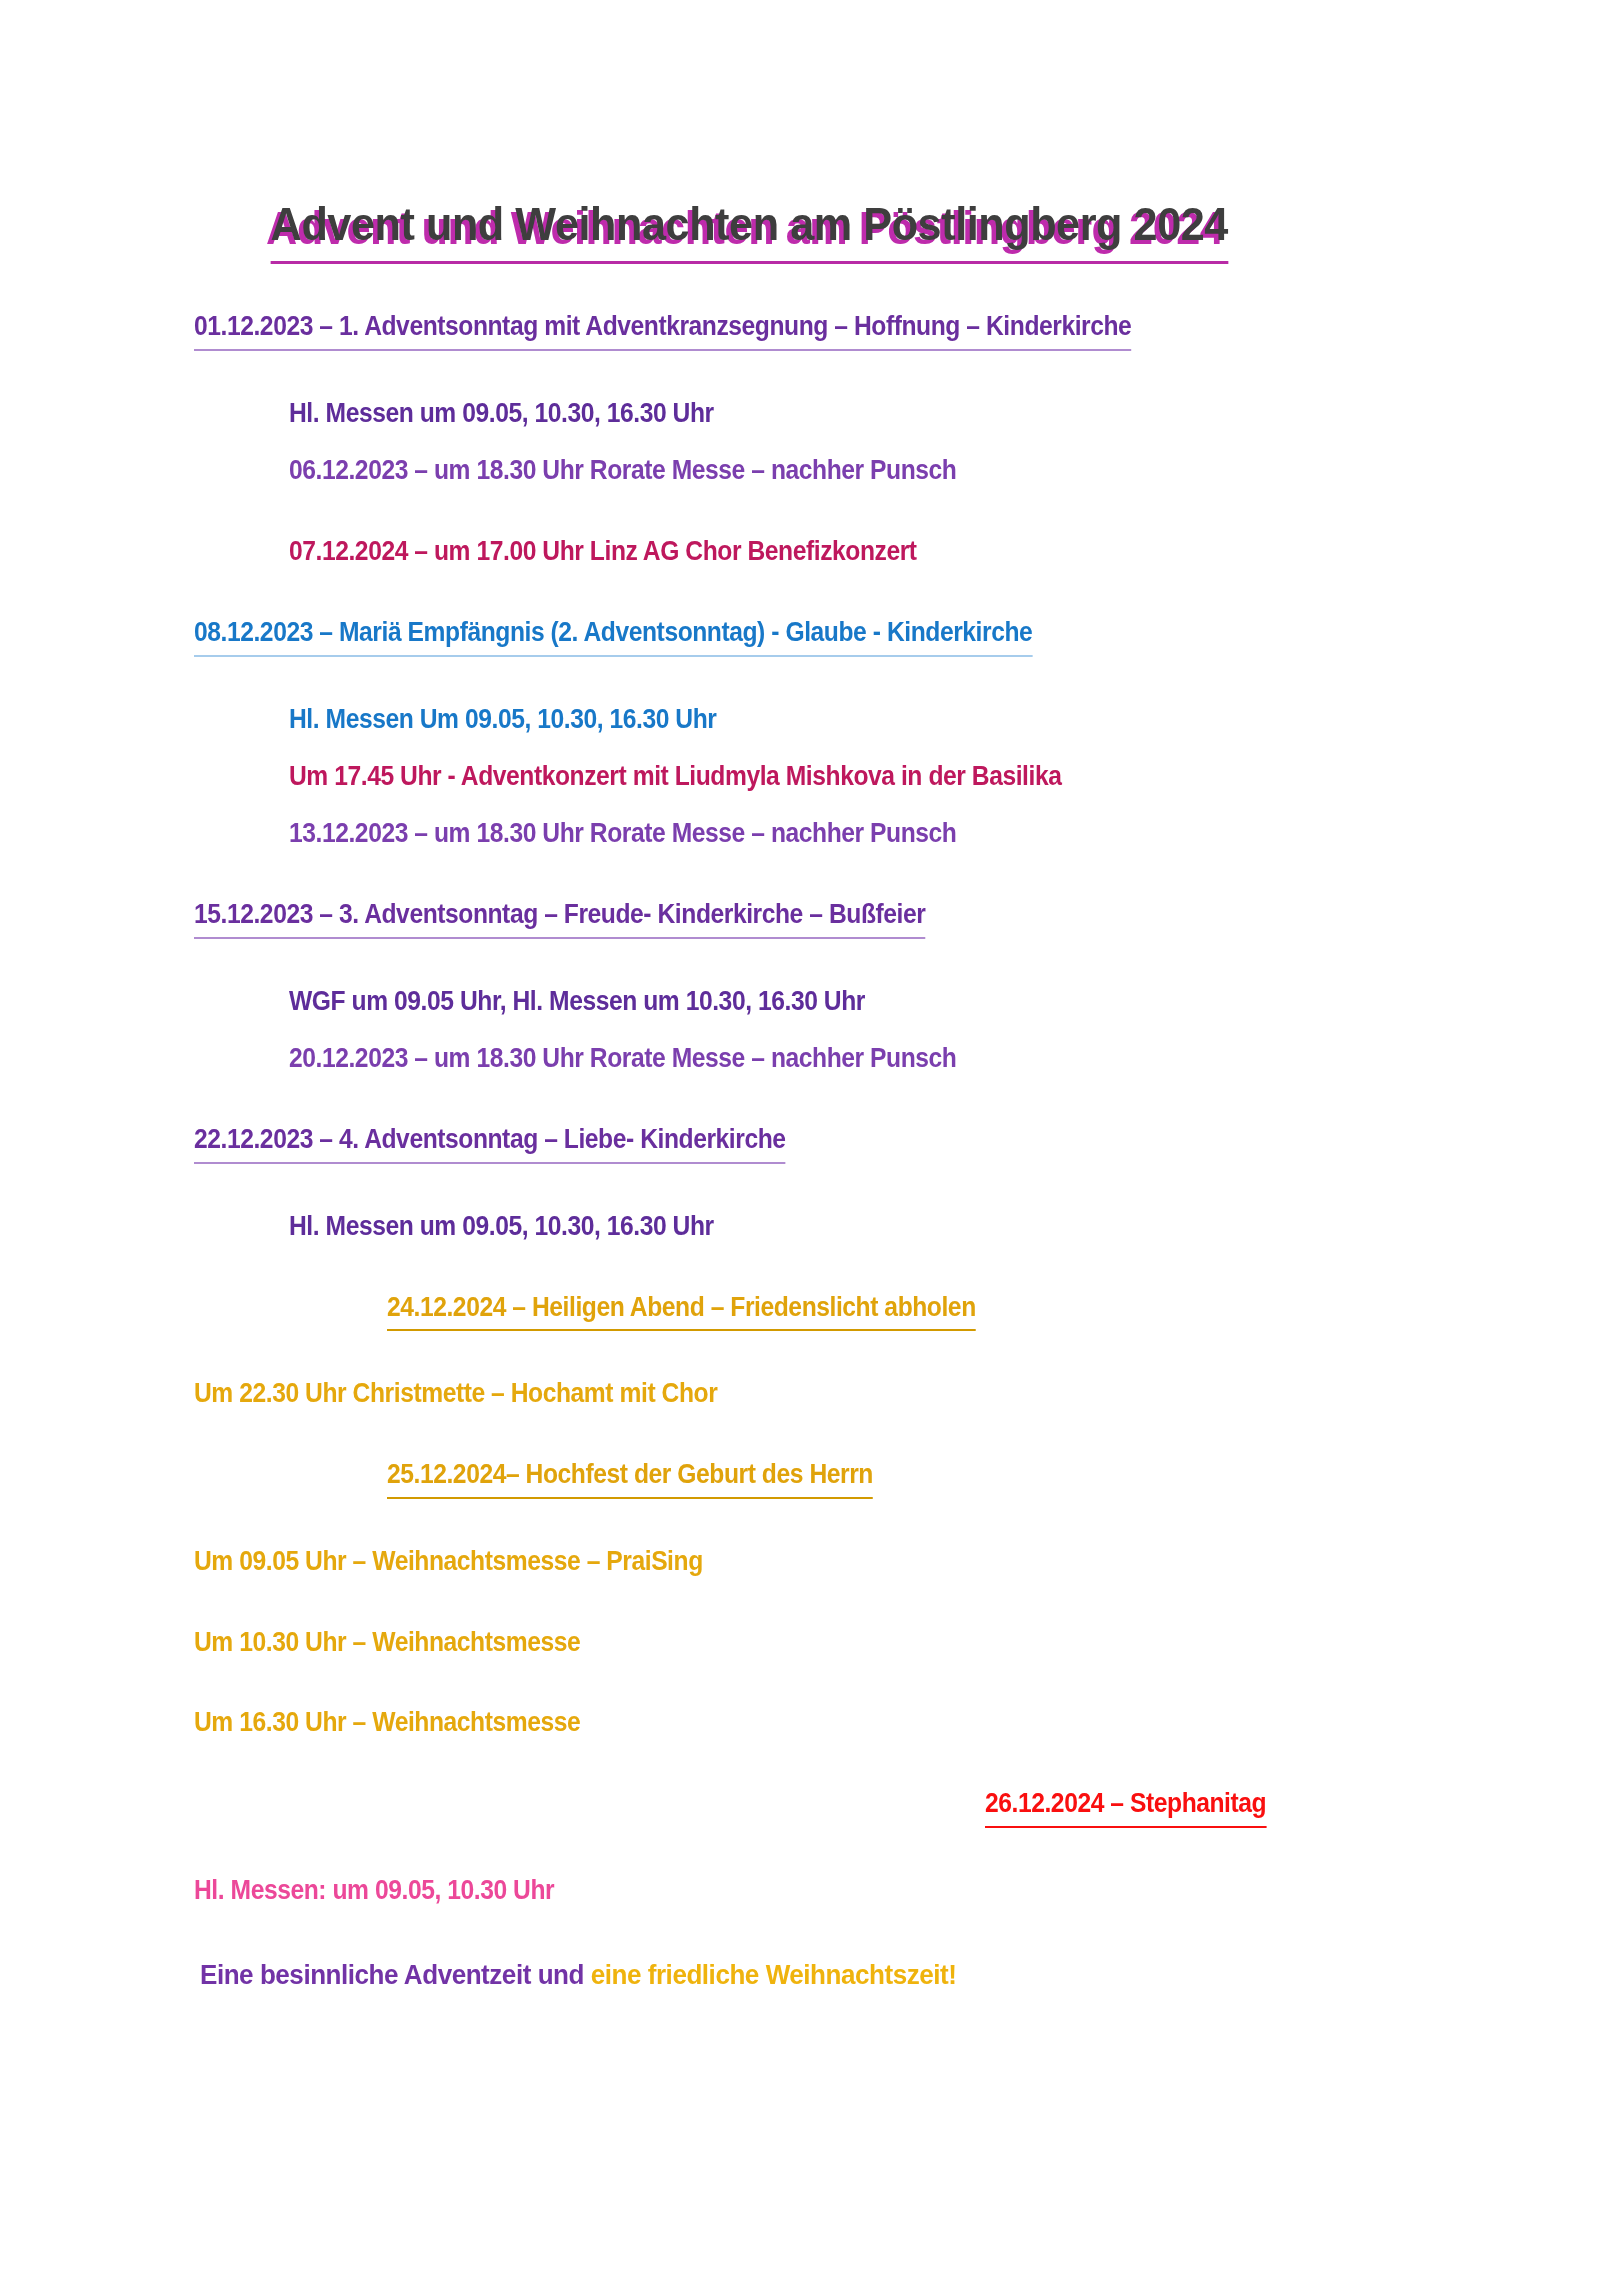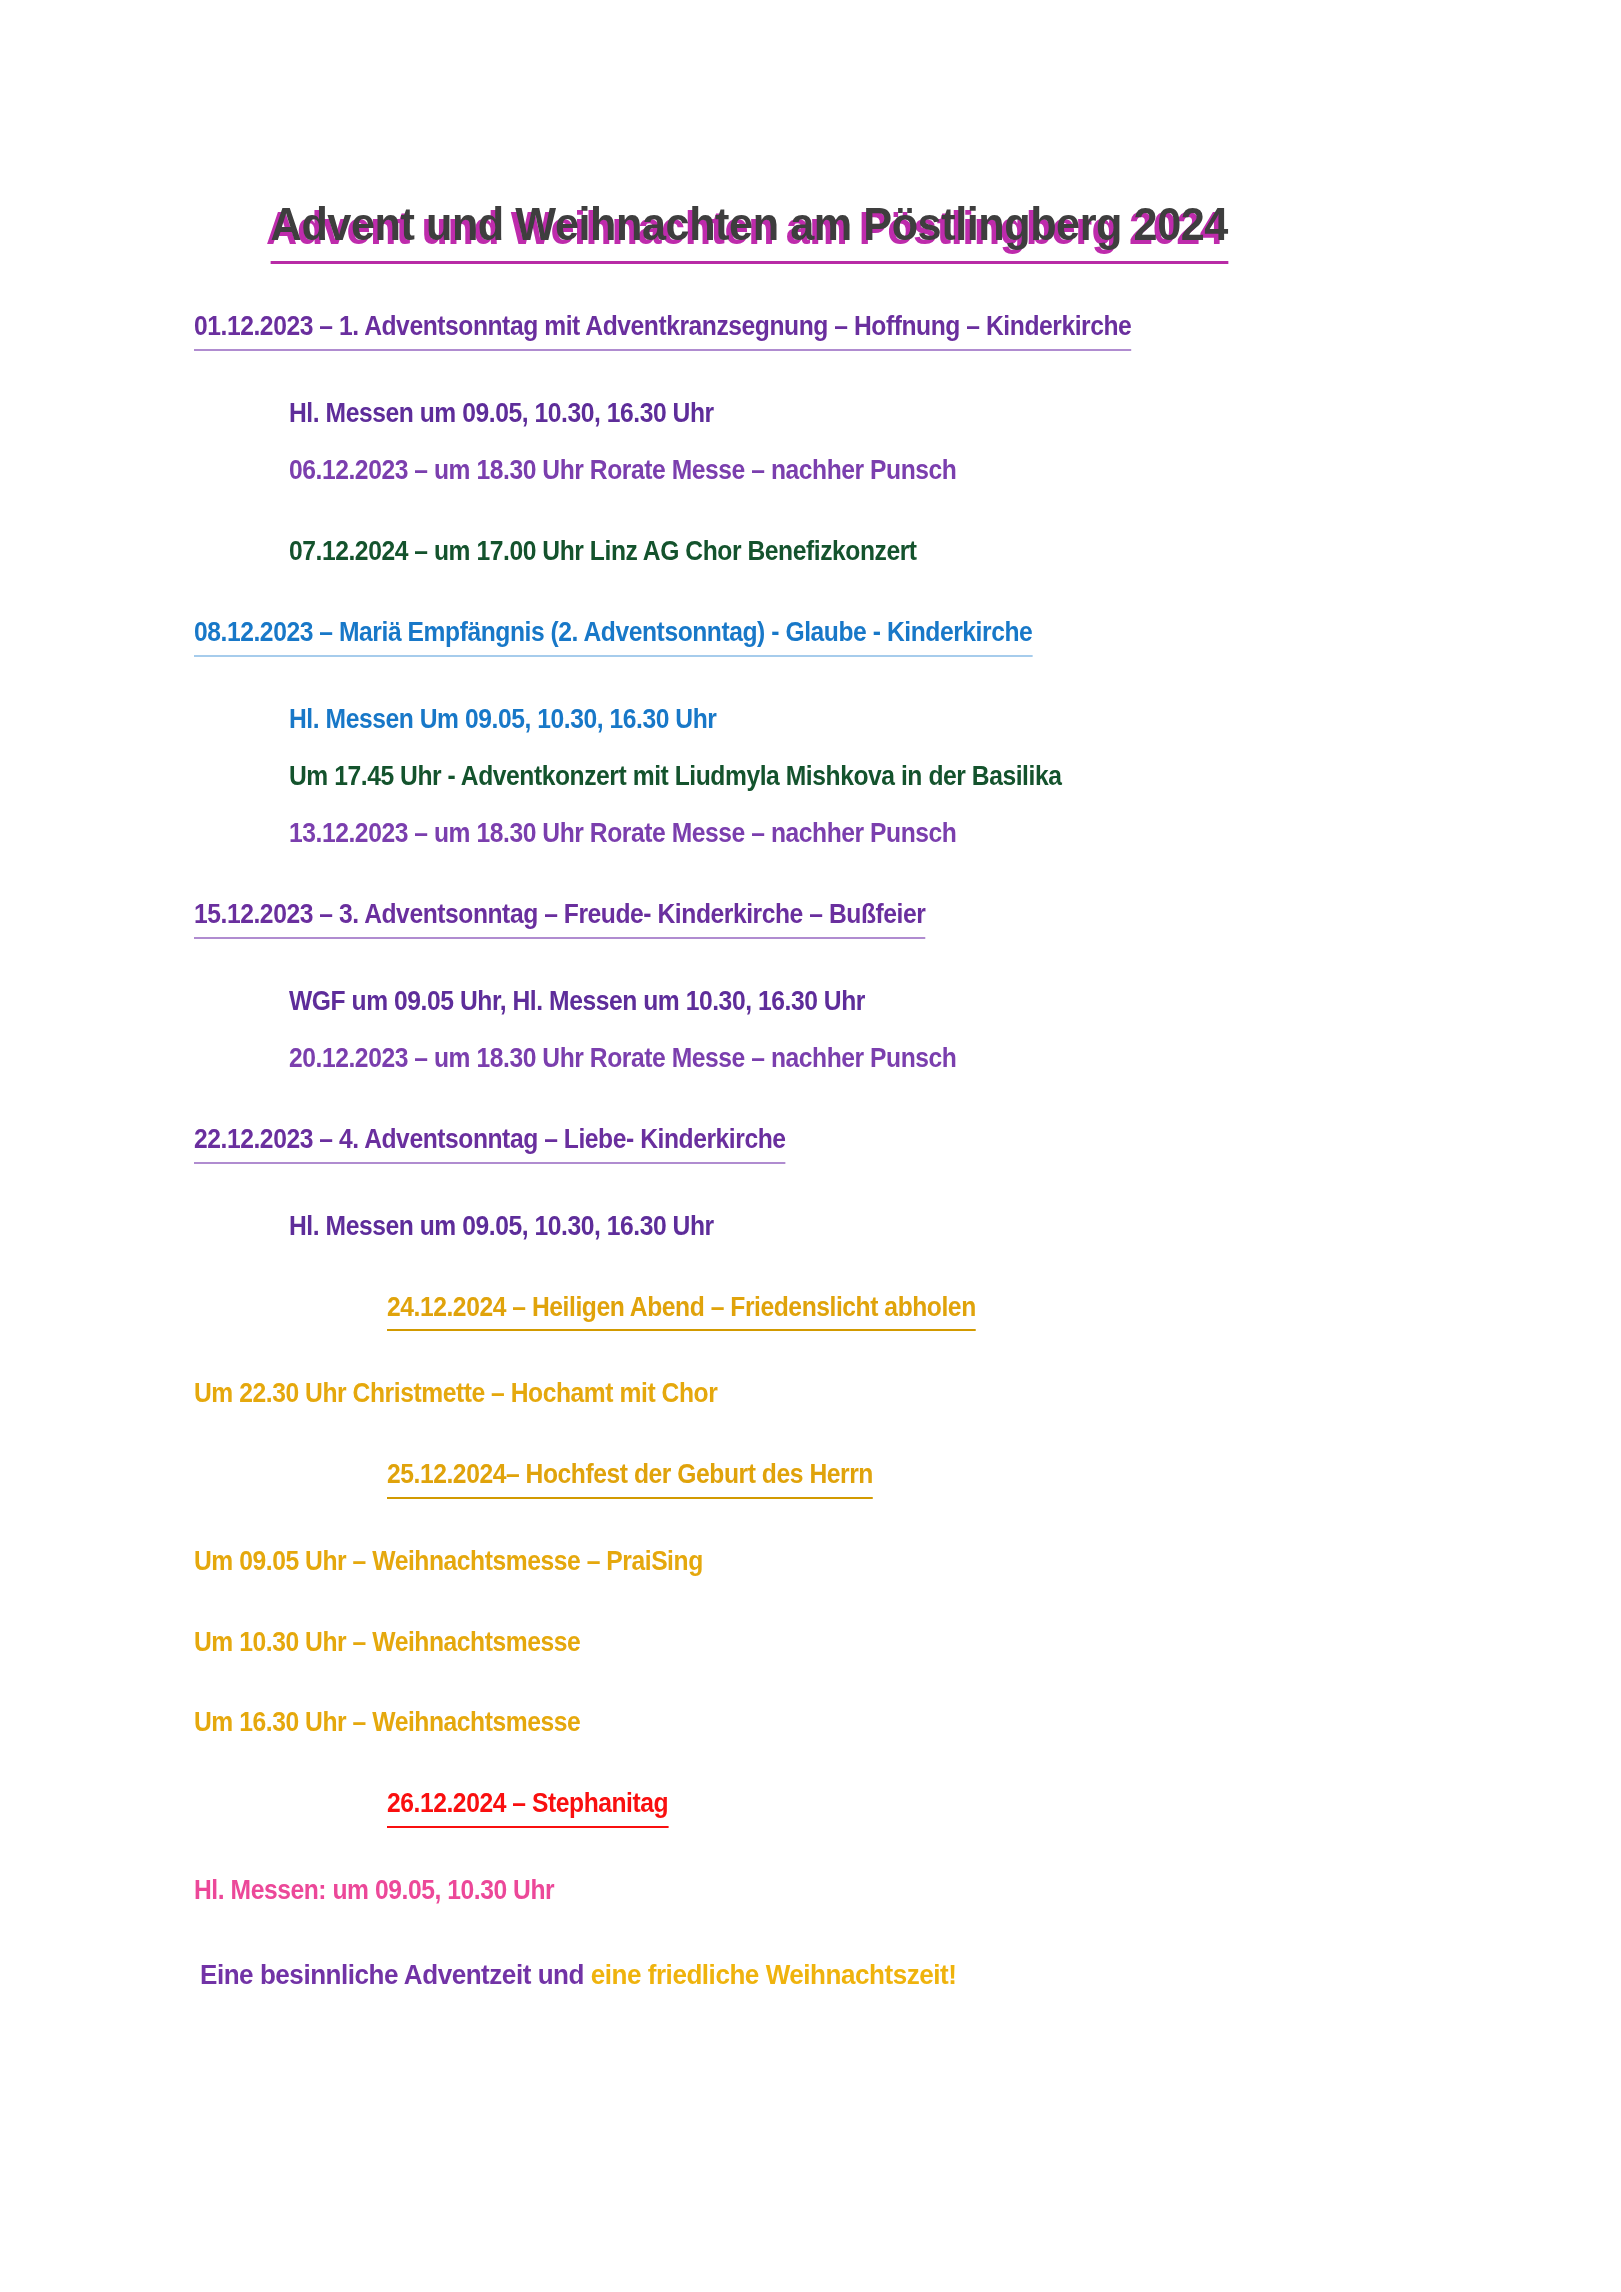--- a/index.html
+++ b/index.html
@@ -53,28 +53,28 @@
     transform-origin: 50% 50%;
     border-bottom: 3.9px solid #B82BA6;
     padding-bottom: 5.9px;
   }
 
   
   .heading-purple { color: #6A2F9E; }
   .heading-purple .txt { border-bottom-color: #B08CD0; }
   .body-purple { color: #5E2D9A; }
   .body-purple-light { color: #7B3FAE; }
-  .body-navy { color: #14532d; }
+  .body-navy { color: #be185d; }
   .heading-blue { color: #1878C8; }
   .heading-blue .txt { border-bottom-color: #A6CCEC; }
   .body-blue { color: #1878C8; }
   .heading-gold { color: #E0A30B; }
   .heading-gold .txt { border-bottom-color: #D29A00; }
   .body-gold { color: #E5A80D; }
-  .heading-red { color: #F90F0F; }
+  .heading-red { color: #F90F0F; text-align: right; }
   .heading-red .txt { border-bottom-color: #F90F0F; }
   .body-red { color: #ec4899; }
 
   
   .closing {
     font-size: 28px;
     margin-top: 47px;
     margin-left: 5.9px;
   }
   .closing .txt { transform: scaleX(0.93); }

